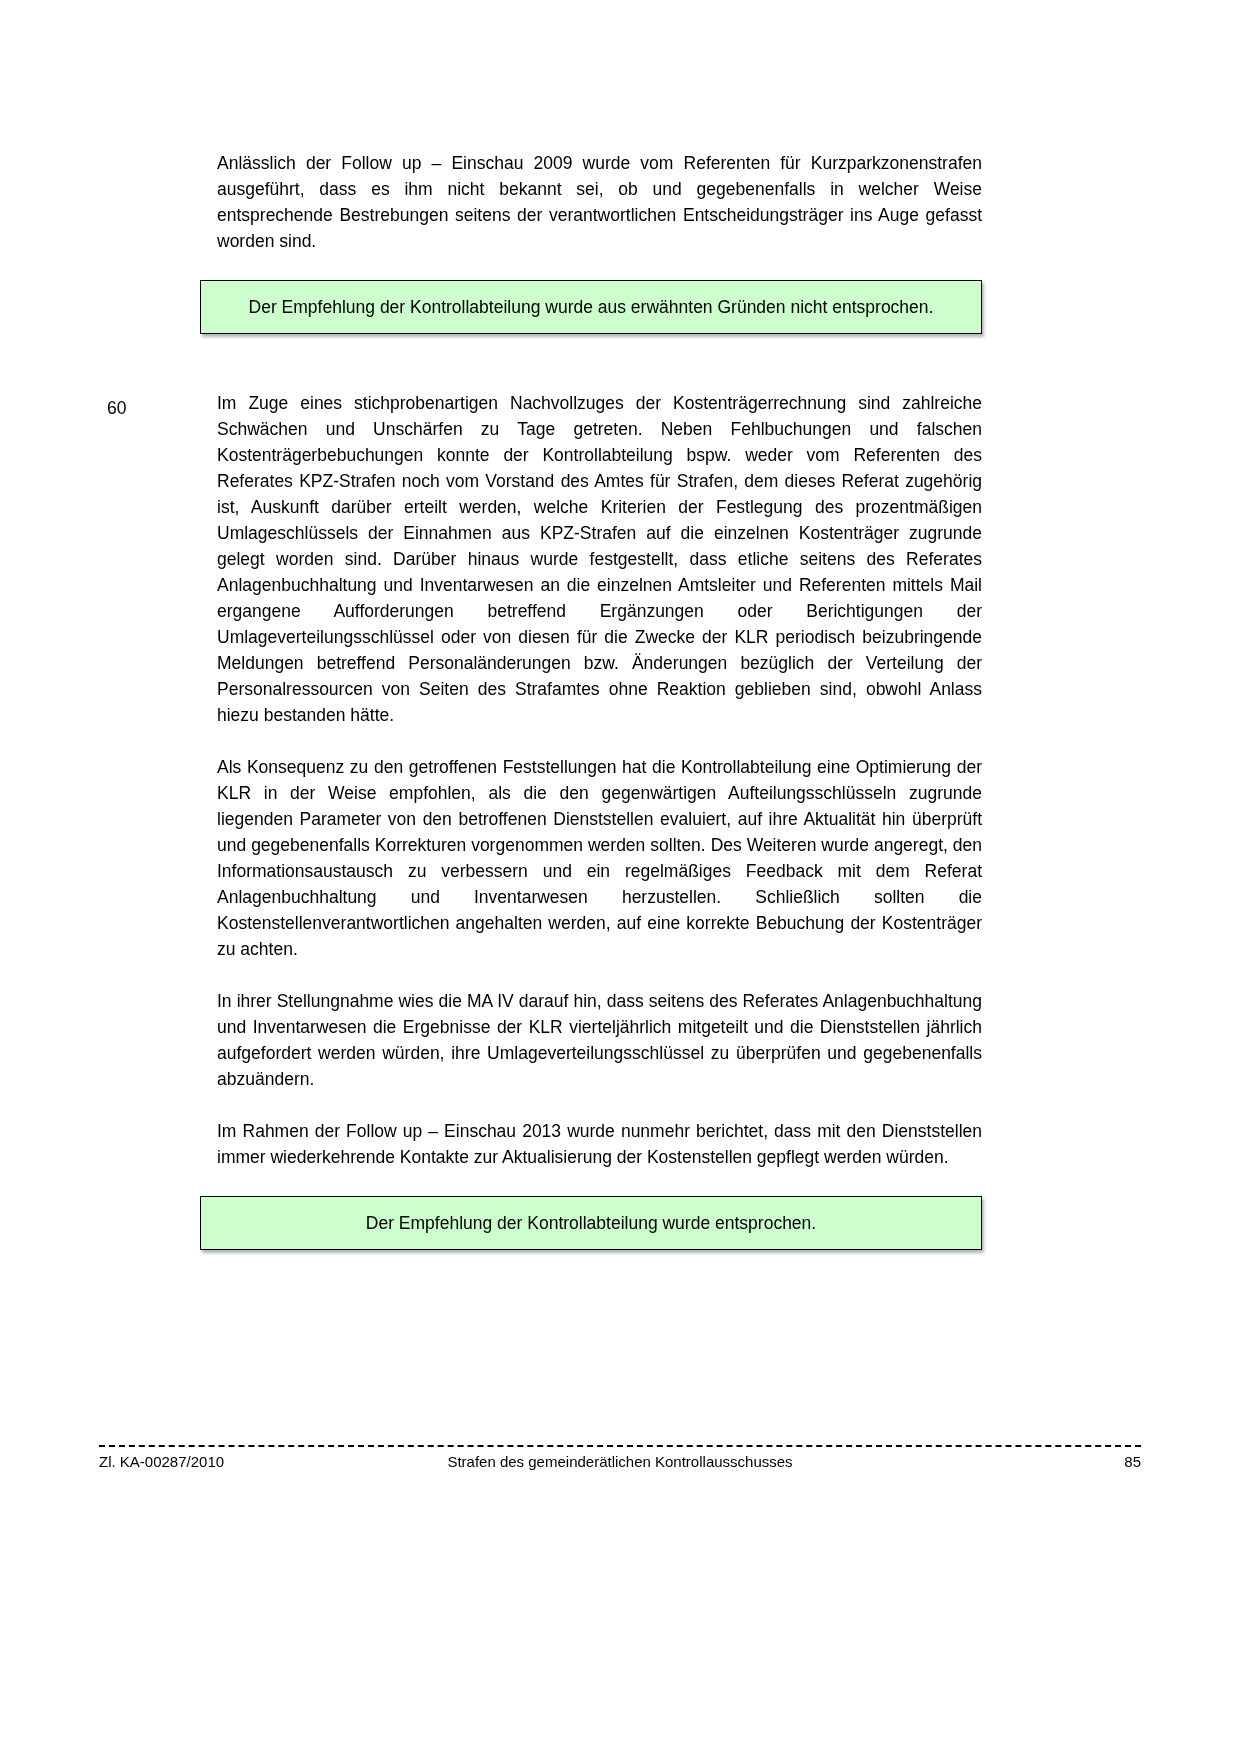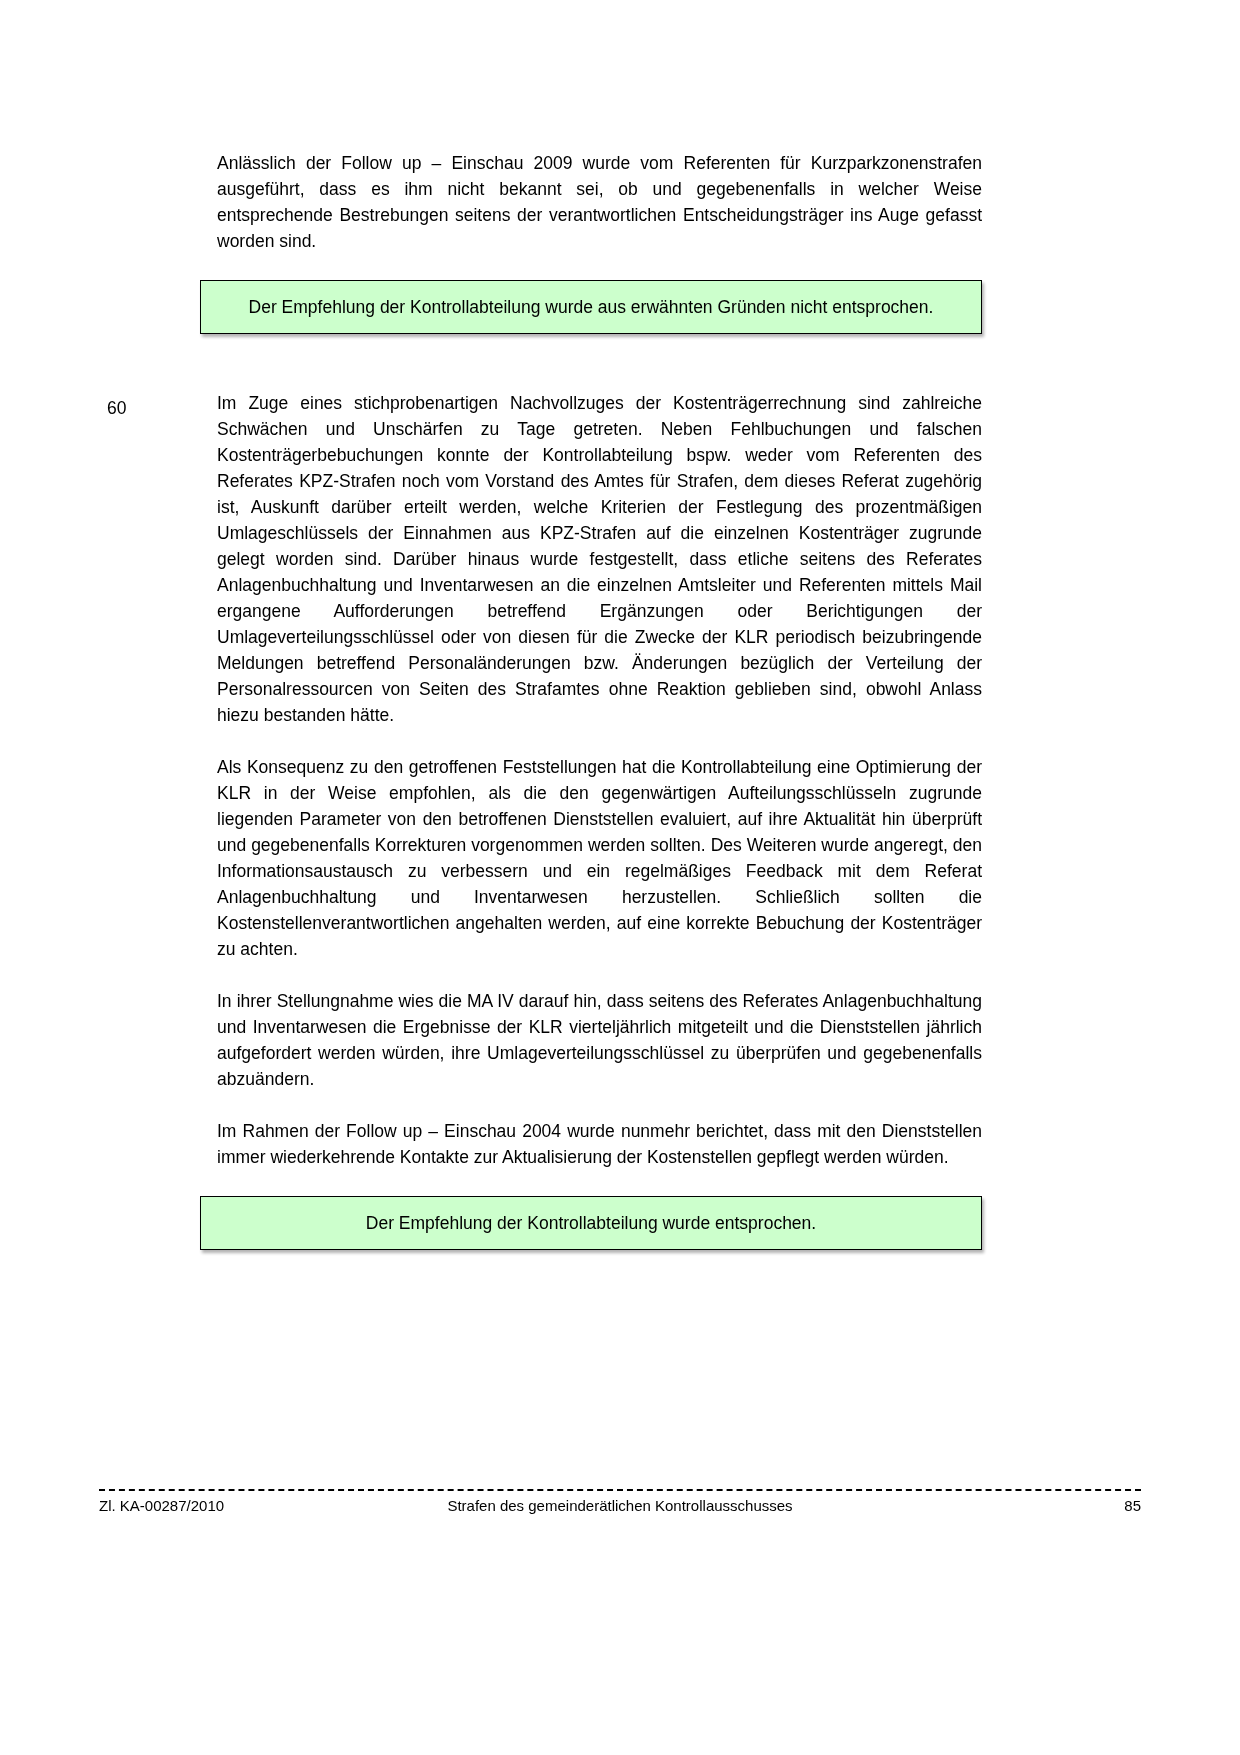--- a/index.html
+++ b/index.html
@@ -43,21 +43,21 @@
   .item-number {
     position: absolute;
     left: -93px;
     top: 5px;
     width: 60px;
     text-align: left;
     text-align-last: left;
   }
   .footer {
     position: absolute;
-    top: 1489px;
+    top: 1445px;
     left: 99px;
     width: 1042px;
     border-top: 2px dashed #000000;
     padding-top: 6px;
     display: flex;
     align-items: baseline;
     font-size: 15px;
     line-height: 18px;
   }
   .footer .f-left {
@@ -88,21 +88,21 @@
 
     <div class="item">
       <div class="item-number">60</div>
 
       <p class="para">Im Zuge eines stichprobenartigen Nachvollzuges der Kostenträgerrechnung sind zahlreiche Schwächen und Unschärfen zu Tage getreten. Neben Fehlbuchungen und falschen Kostenträgerbebuchungen konnte der Kontrollabteilung bspw. weder vom Referenten des Referates KPZ-Strafen noch vom Vorstand des Amtes für Strafen, dem dieses Referat zugehörig ist, Auskunft darüber erteilt werden, welche Kriterien der Festlegung des prozentmäßigen Umlageschlüssels der Einnahmen aus KPZ-Strafen auf die einzelnen Kostenträger zugrunde gelegt worden sind. Darüber hinaus wurde festgestellt, dass etliche seitens des Referates Anlagenbuchhaltung und Inventarwesen an die einzelnen Amtsleiter und Referenten mittels Mail ergangene Aufforderungen betreffend Ergänzungen oder Berichtigungen der Umlageverteilungsschlüssel oder von diesen für die Zwecke der KLR periodisch beizubringende Meldungen betreffend Personaländerungen bzw. Änderungen bezüglich der Verteilung der Personalressourcen von Seiten des Strafamtes ohne Reaktion geblieben sind, obwohl Anlass hiezu bestanden hätte.</p>
 
       <p class="para">Als Konsequenz zu den getroffenen Feststellungen hat die Kontrollabteilung eine Optimierung der KLR in der Weise empfohlen, als die den gegenwärtigen Aufteilungsschlüsseln zugrunde liegenden Parameter von den betroffenen Dienststellen evaluiert, auf ihre Aktualität hin überprüft und gegebenenfalls Korrekturen vorgenommen werden sollten. Des Weiteren wurde angeregt, den Informationsaustausch zu verbessern und ein regelmäßiges Feedback mit dem Referat Anlagenbuchhaltung und Inventarwesen herzustellen. Schließlich sollten die Kostenstellenverantwortlichen angehalten werden, auf eine korrekte Bebuchung der Kostenträger zu achten.</p>
 
       <p class="para">In ihrer Stellungnahme wies die MA IV darauf hin, dass seitens des Referates Anlagenbuchhaltung und Inventarwesen die Ergebnisse der KLR vierteljährlich mitgeteilt und die Dienststellen jährlich aufgefordert werden würden, ihre Umlageverteilungsschlüssel zu überprüfen und gegebenenfalls abzuändern.</p>
 
-      <p class="para">Im Rahmen der Follow up – Einschau 2004 wurde nunmehr berichtet, dass mit den Dienststellen immer wiederkehrende Kontakte zur Aktualisierung der Kostenstellen gepflegt werden würden.</p>
+      <p class="para">Im Rahmen der Follow up – Einschau 2013 wurde nunmehr berichtet, dass mit den Dienststellen immer wiederkehrende Kontakte zur Aktualisierung der Kostenstellen gepflegt werden würden.</p>
 
       <div class="rec-box">
         <span>Der Empfehlung der Kontrollabteilung wurde entsprochen.</span>
       </div>
     </div>
 
   </div>
 
   <div class="footer">
     <span class="f-left">Zl. KA-00287/2010</span>

